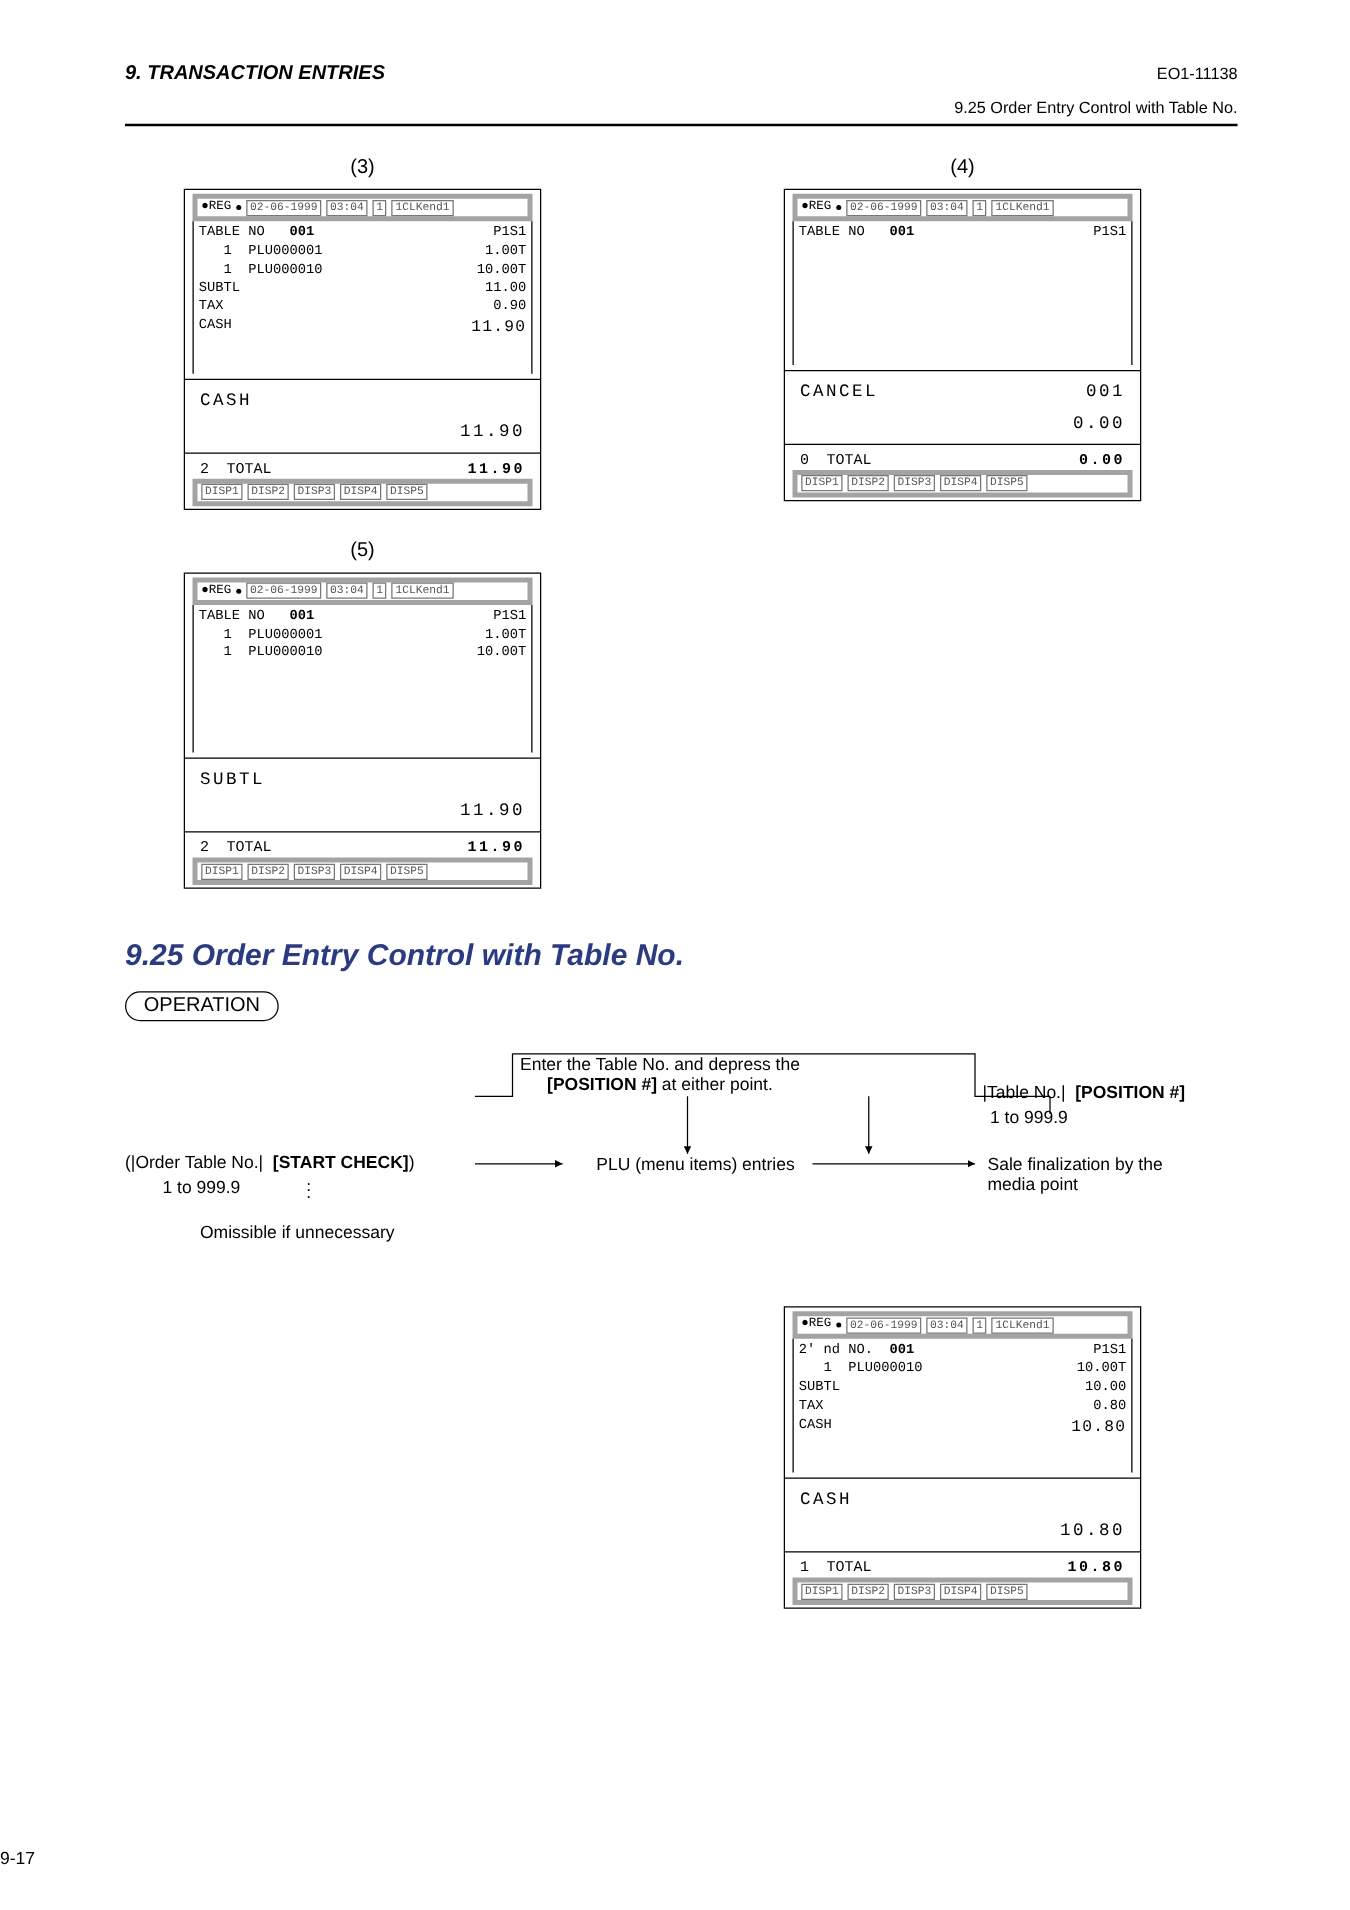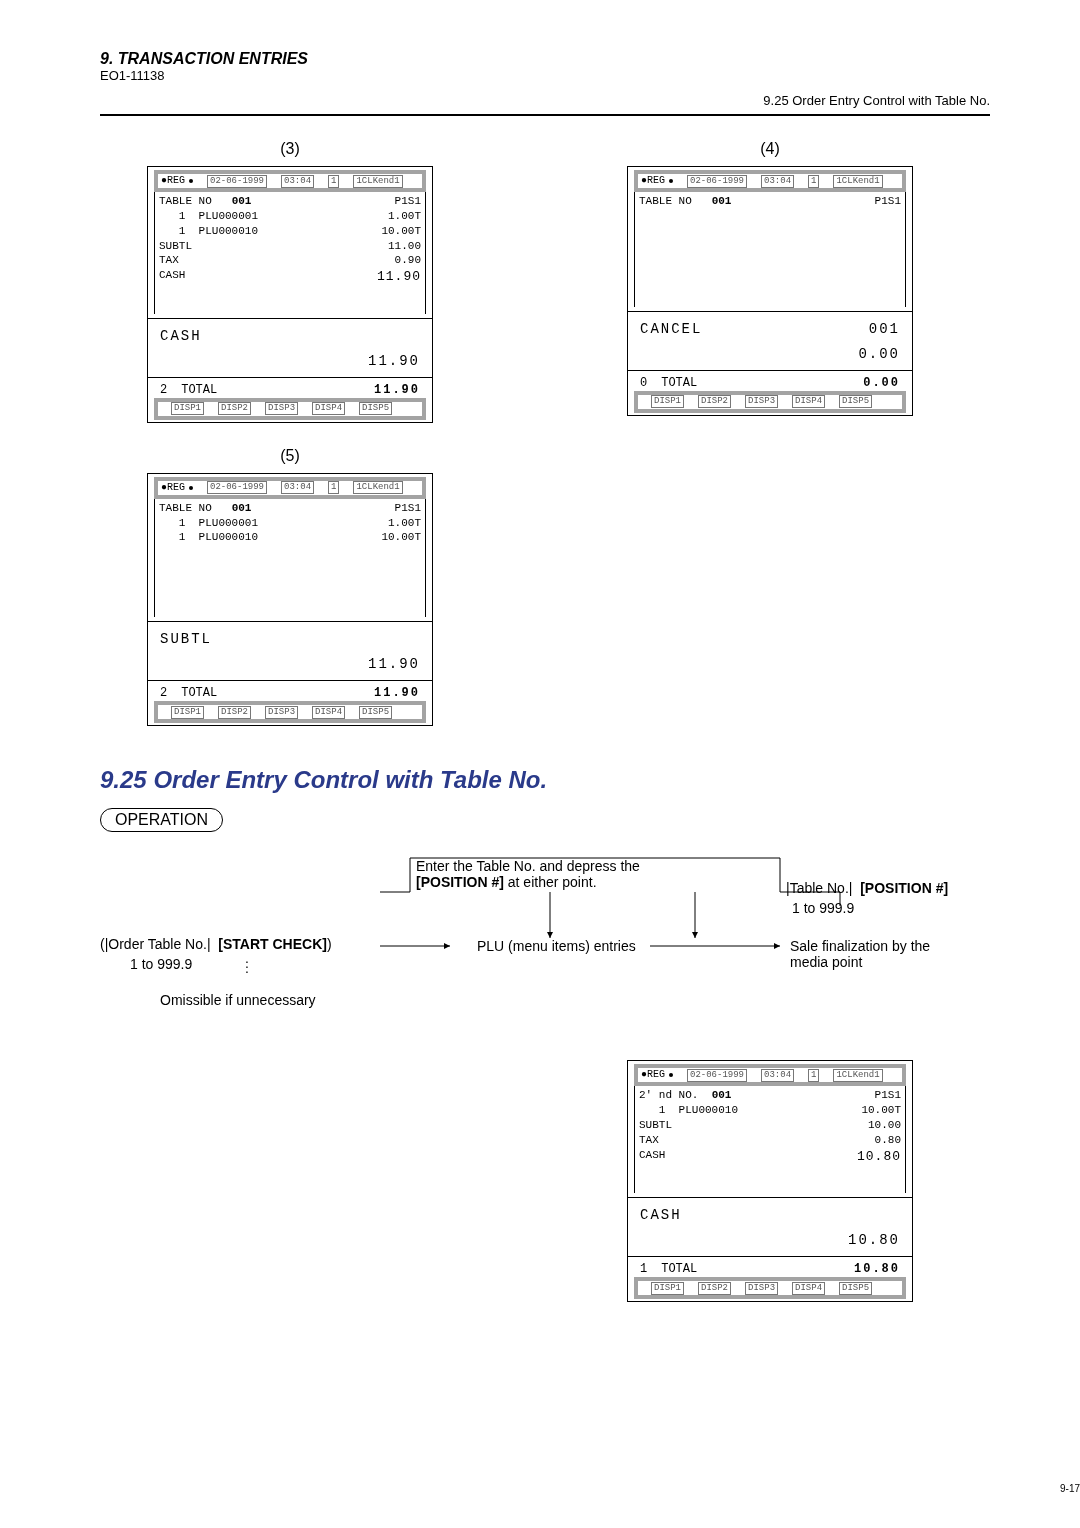--- a/index.html
+++ b/index.html
@@ -18,21 +18,20 @@
     height: 1528px;
     padding: 50px 90px 30px 100px;
     box-sizing: border-box;
     position: relative;
   }
   .header {
     display: flex;
     justify-content: space-between;
     align-items: baseline;
     font-size: 15px;
-    flex-direction: column;
   }
   .header .left { font-weight: bold; font-style: italic; font-size: 16px; }
   .header .right { font-size: 13px; }
   .subheader {
     text-align: right;
     font-size: 13px;
     margin-top: 10px;
   }
   hr.main-rule {
     border: none;
@@ -72,21 +71,20 @@
     align-items: center;
     white-space: nowrap;
   }
   .receipt .bar-top .pill, .receipt .bar-bot .disp {
     border: 1px solid #777;
     padding: 0 2px;
     height: 11px;
     line-height: 11px;
     font-size: 9px;
     color: #555;
-    margin-left: 10px;
   }
   .receipt .bar-top .dot {
     display: inline-block;
     width: 4px; height: 4px;
     background: #000;
     border-radius: 50%;
     vertical-align: middle;
   }
   .receipt .body {
     border-left: 1px solid #000;
@@ -141,23 +139,22 @@
   .flow-area svg {
     position: absolute;
     left: 0; top: 0;
     width: 100%; height: 100%;
   }
   .u { }
   .footer-page {
     position: absolute;
     bottom: 34px;
     left: 0; right: 0;
-    text-align: right;
-    font-size: 10px;
-    margin-left: 24px;
+    text-align: left;
+    font-size: 14px;
   }
 </style>
 </head>
 <body>
 
 <div class="page">
   <div class="header">
     <span class="left">9.   TRANSACTION ENTRIES</span>
     <span class="right">EO1-11138</span>
   </div>
@@ -315,21 +312,21 @@
       <line x1="450" y1="42" x2="450" y2="88" stroke="#000" marker-end="url(#ah)"></line>
       <line x1="595" y1="42" x2="595" y2="88" stroke="#000" marker-end="url(#ah)"></line>
 
       <line x1="280" y1="96" x2="350" y2="96" stroke="#000" marker-end="url(#ah)"></line>
 
       <line x1="550" y1="96" x2="680" y2="96" stroke="#000" marker-end="url(#ah)"></line>
 
       <line x1="740" y1="42" x2="740" y2="56" stroke="#000"></line>
     </svg>
 
-    <div class="n" style="left:316px; top:8px;">
+    <div class="n" style="left:316px; top:8px;text-align:center;">
       <span>Enter the Table No. and depress the</span><br>
       <b>[POSITION #]</b><span> at either point.</span>
     </div>
 
     <div class="n" style="left:0px; top:86px;">
       (<span class="u">|Order Table No.|</span>&nbsp; <b>[START CHECK]</b>)
     </div>
     <div class="n" style="left:30px; top:106px;">1 to 999.9</div>
     <div class="n" style="left:145px; top:106px; line-height:5px;">.<br>.<br>.</div>
     <div class="n" style="left:60px; top:142px;">Omissible if unnecessary</div>

